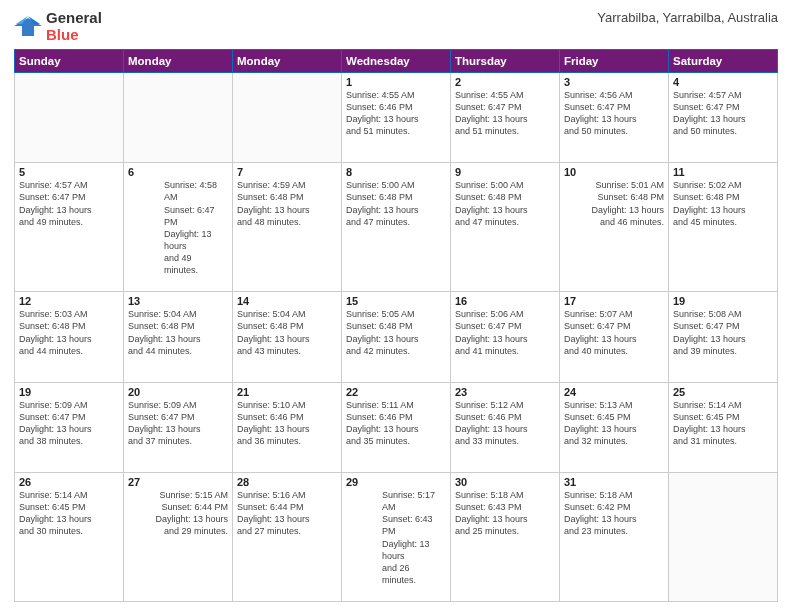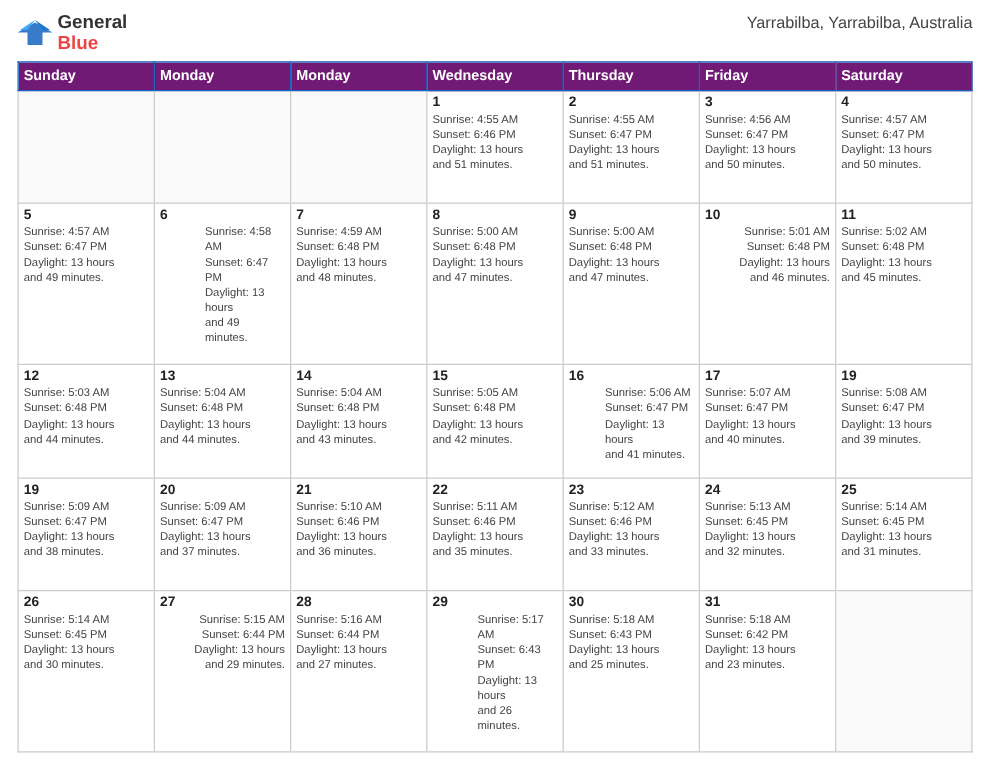--- a/index.html
+++ b/index.html
@@ -233,21 +233,21 @@
           </td>
           <td>
             <span class="day-num">15</span>
             <div class="day-info" style="white-space: pre-line;">Sunrise: 5:05 AM
 Sunset: 6:48 PM
 Daylight: 13 hours
 and 42 minutes.</div>
           </td>
           <td>
             <span class="day-num">16</span>
-            <div class="day-info" style="white-space: pre-line; margin-left: 29px;">Sunrise: 5:06 AM
+            <div class="day-info" style="white-space: pre-line;">Sunrise: 5:06 AM
 Sunset: 6:47 PM
 Daylight: 13 hours
 and 41 minutes.</div>
           </td>
           <td>
             <span class="day-num">17</span>
             <div class="day-info" style="white-space: pre-line;">Sunrise: 5:07 AM
 Sunset: 6:47 PM
 Daylight: 13 hours
 and 40 minutes.</div>

